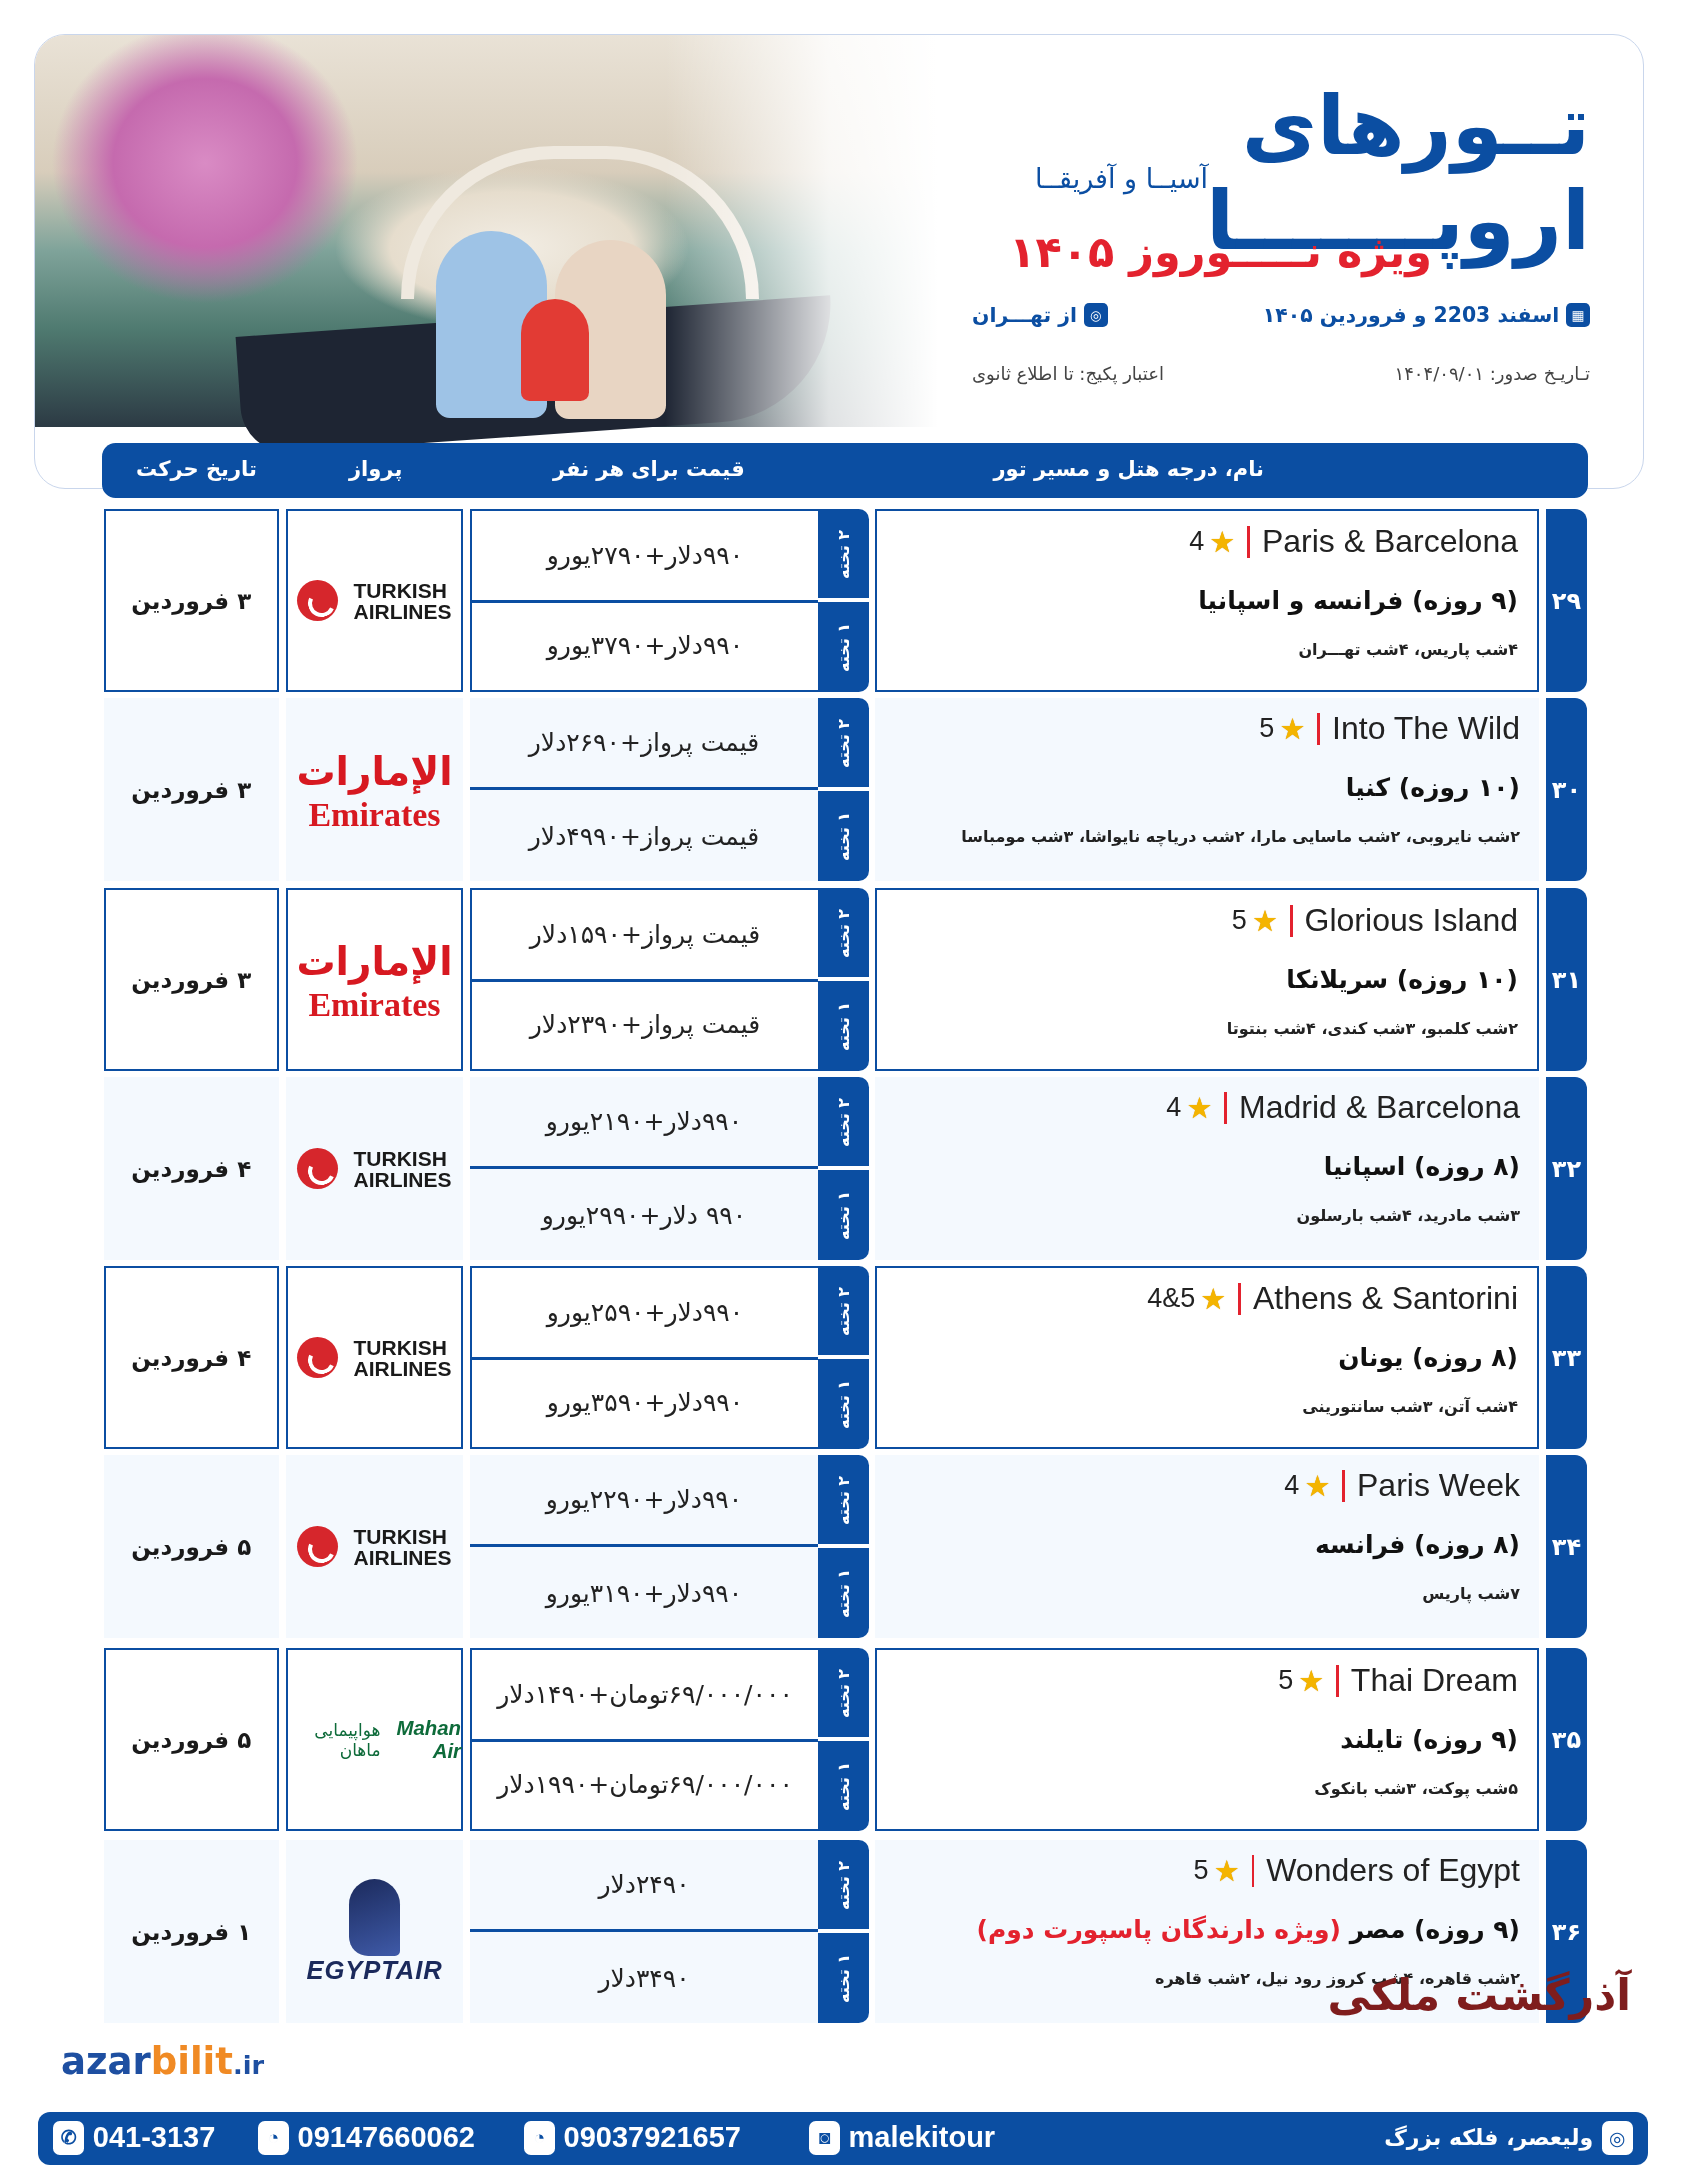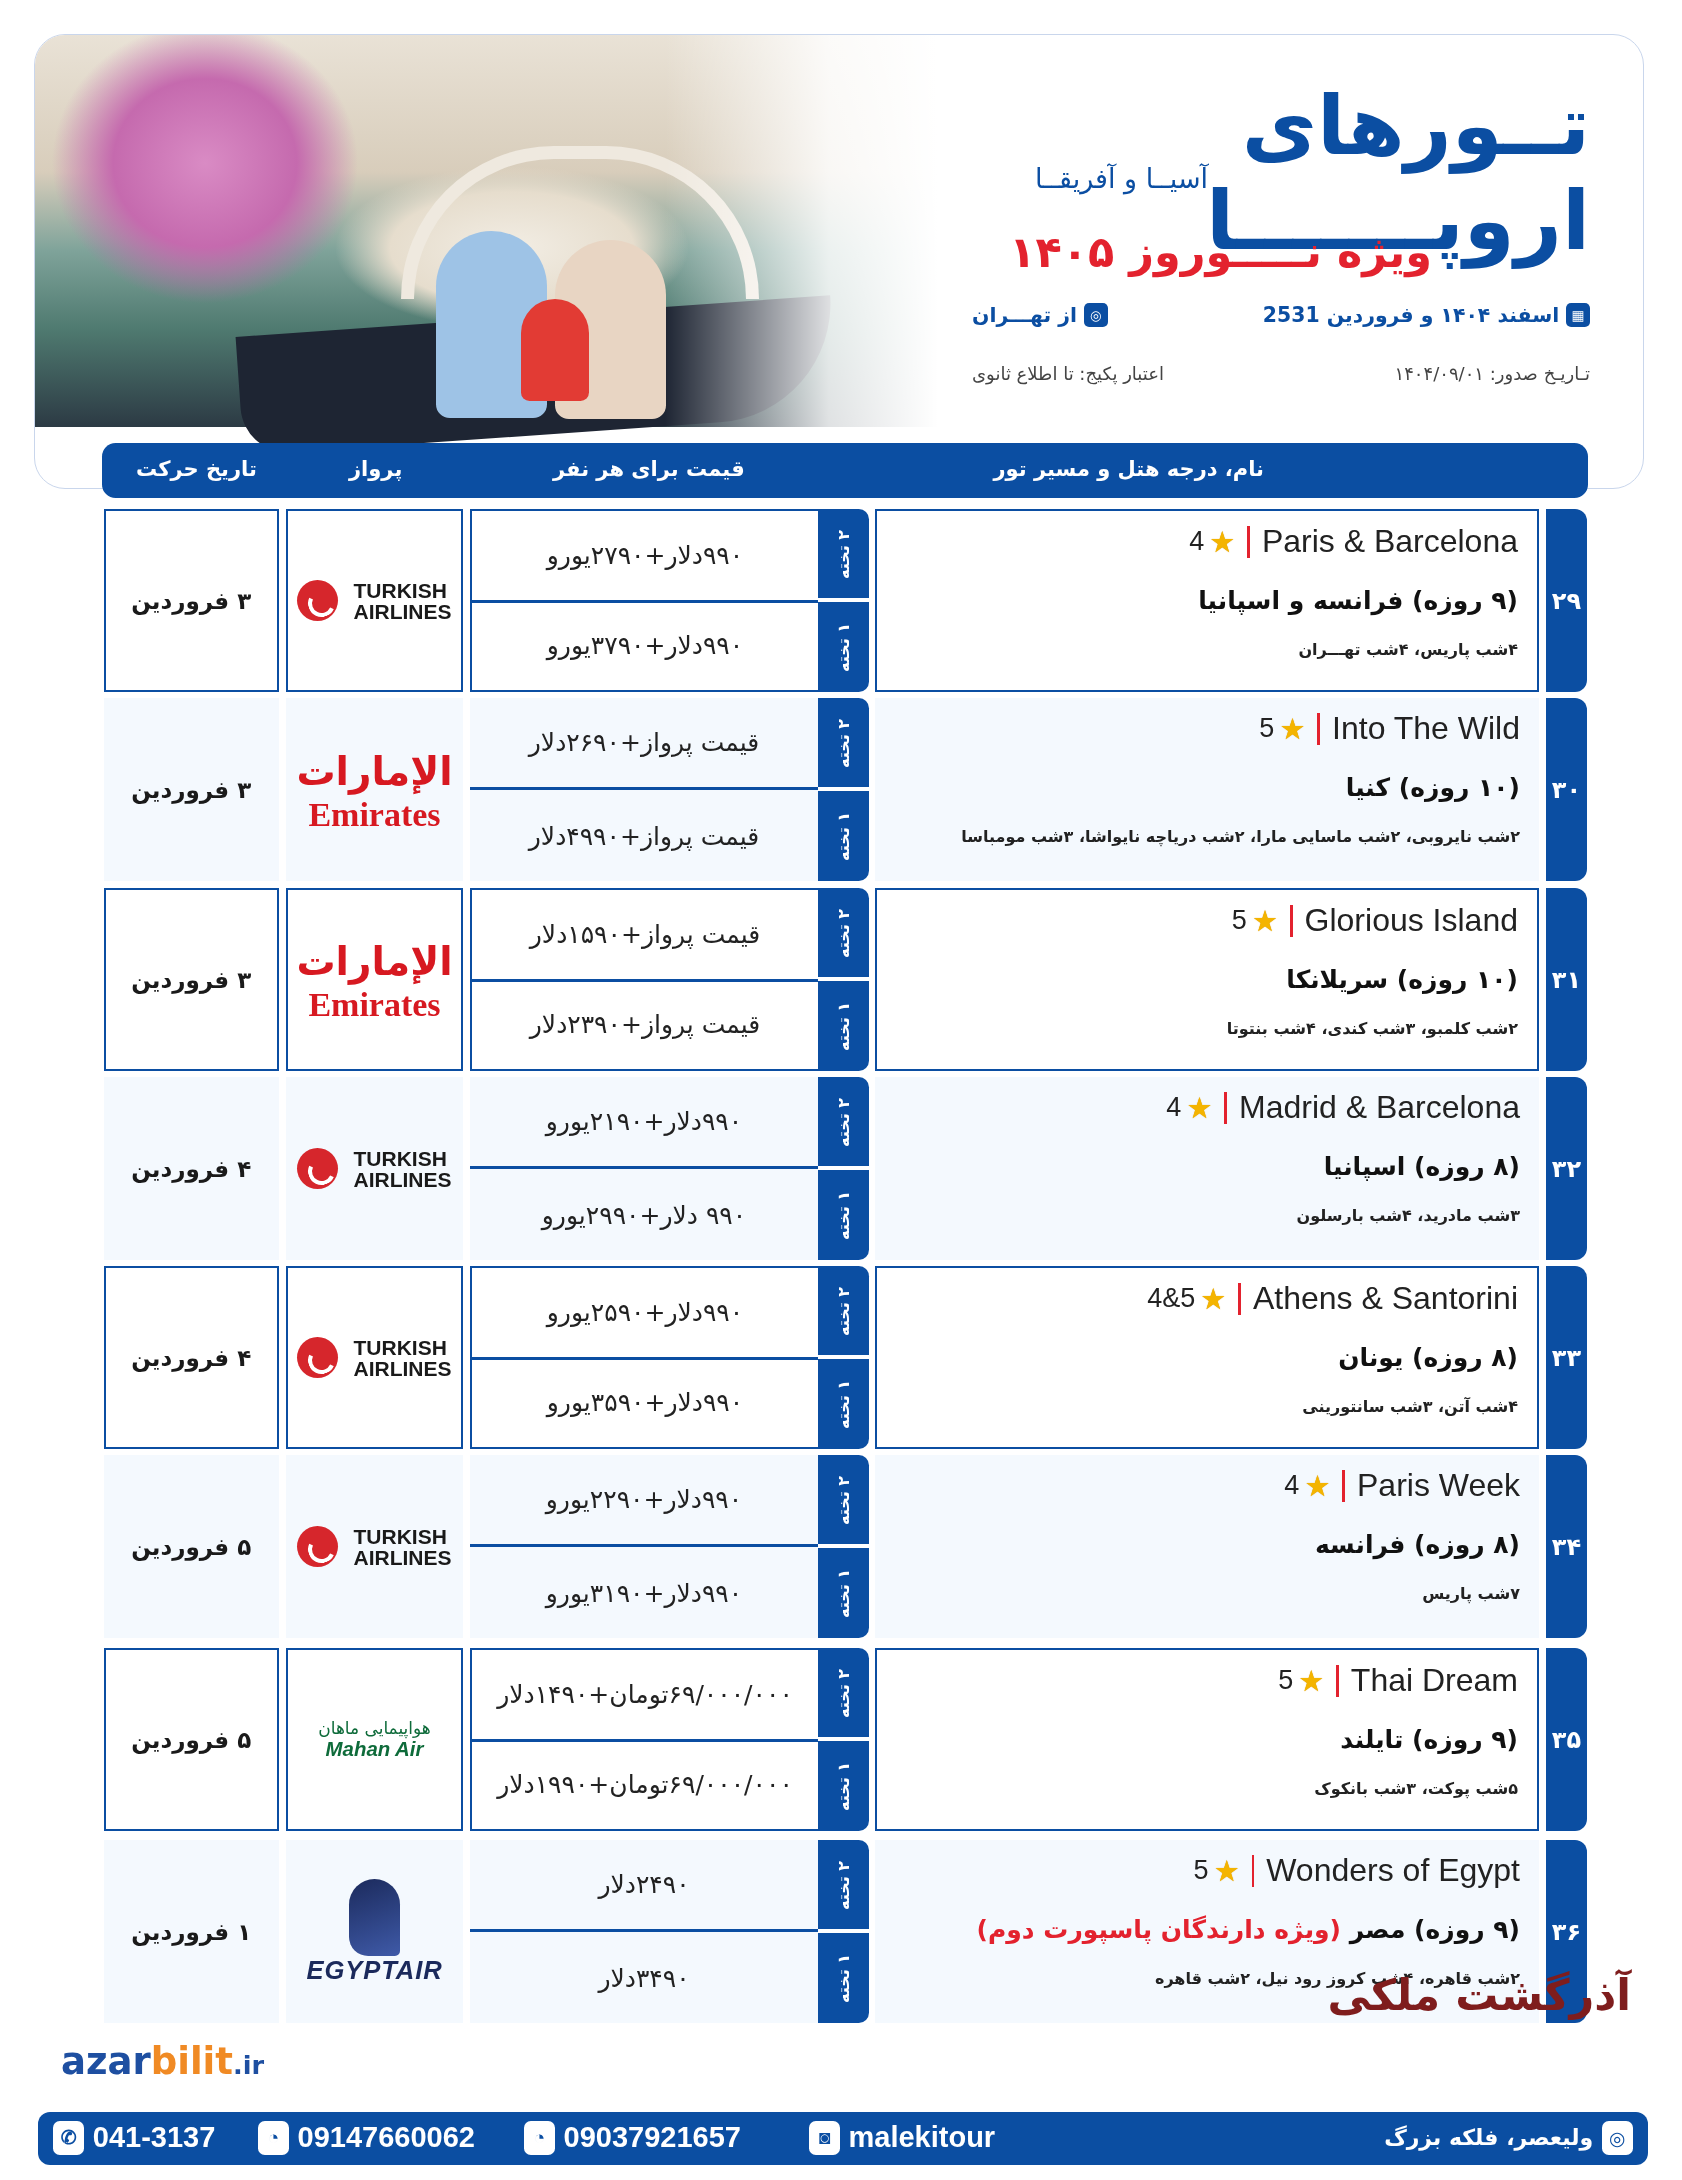--- a/index.html
+++ b/index.html
@@ -122,21 +122,21 @@
   .logo-tk { display: flex; align-items: center; gap: 15px; }
   .tk-circle { width: 41px; height: 41px; border-radius: 50%; background: #d6262c; position: relative; }
   .tk-circle::after {
     content: ""; position: absolute; left: 10.2px; top: 10.2px; width: 19px; height: 19px;
     border: 4.3px solid #fff; border-top-color: transparent; border-right-color: transparent; border-radius: 50%; transform: rotate(-20deg);
   }
   .tk-text { font-family: "Liberation Sans", sans-serif; font-weight: bold; font-size: 21px; line-height: 21px; color: #1a1a1a; }
   .logo-ek { display: flex; flex-direction: column; align-items: center; color: #d71921; }
   .ek-ar { font-size: 39px; line-height: 51px; font-weight: bold; }
   .ek-en { font-family: "Liberation Serif", serif; font-weight: bold; font-size: 34px; line-height: 36px; }
-  .logo-mh { display: flex; flex-direction: column; align-items: center; color: #0e6b3a; }
+  .logo-mh { display: flex; flex-direction: row; align-items: center; color: #0e6b3a; text-align: right; }
   .mh-fa { font-size: 17px; direction: rtl; }
   .mh-en { font-family: "Liberation Sans", sans-serif; font-style: italic; font-weight: bold; font-size: 20.4px; }
   .logo-ms { display: flex; flex-direction: column; align-items: center; color: #1b2a5c; }
   .ms-head { width: 51px; height: 77px; background: linear-gradient(160deg, #1b2a5c 0%, #3f5aa8 100%); border-radius: 34px 34px 6.8px 25.6px; }
   .ms-en { font-family: "Liberation Sans", sans-serif; font-style: italic; font-weight: bold; font-size: 25.6px; letter-spacing: 0.9px; }
 
   
   .brand-az { position: absolute; left: 61px; top: 2040px; font-family: "DejaVu Sans", sans-serif; font-weight: bold; font-size: 37px; }
   .brand-az .b1 { color: #1e4fa1; }
   .brand-az .b2 { color: #f08a24; }
@@ -165,21 +165,21 @@
       <div class="person p-woman"></div>
       <div class="person p-child"></div>
     </div>
   </div>
   <div class="hero-text">
     <div class="title">تــورهای اروپـــــــا</div>
     <div class="subtitle">آسیــا و آفریقــا</div>
     <div class="nowruz">ویژه نـــــوروز ۱۴۰۵</div>
     <div class="meta-row meta-dates">
       <span class="meta-icon">▦</span>
-      <span>اسفند ۱۴۰۴ و فروردین 2531</span>
+      <span>اسفند 2203 و فروردین ۱۴۰۵</span>
     </div>
     <div class="meta-row meta-origin">
       <span class="meta-icon">◎</span>
       <span>از تهـــران</span>
     </div>
     <div class="meta-small issue">تـاریـخ صدور: ۱۴۰۴/۰۹/۰۱</div>
     <div class="meta-small validity">اعتبار پکیج: تا اطلاع ثانوی</div>
   </div>
 </div>
 

